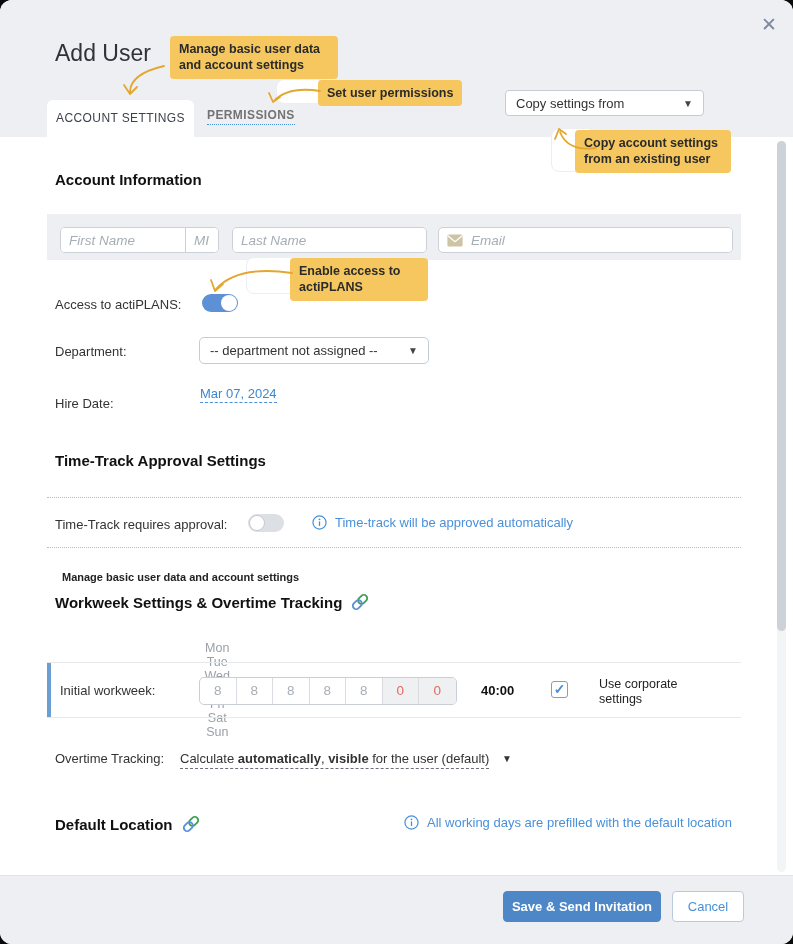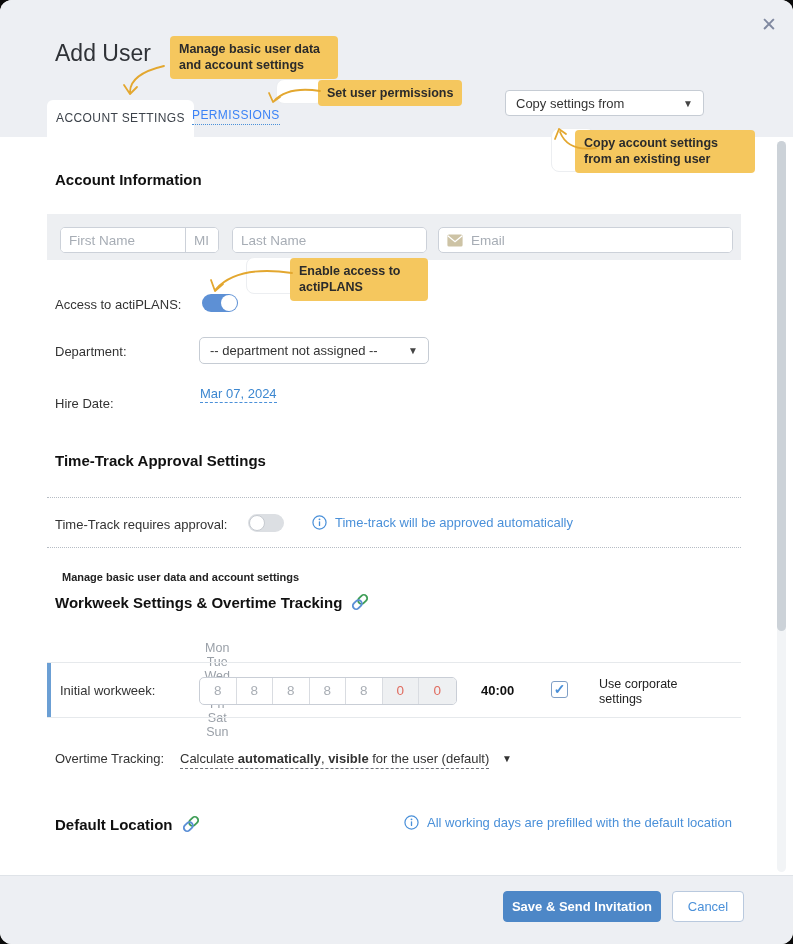--- a/index.html
+++ b/index.html
@@ -14,37 +14,37 @@
   .close { position:absolute; left:757px; top:13px; width:24px; height:24px; font-size:19px; color:#8089a0; text-align:center; line-height:24px; cursor:pointer; }
 
   
   .callout { position:absolute; background:#f5c75e; border-radius:4px; padding:5px 9px; font-size:12.5px; font-weight:bold; color:#2b2b2b; line-height:1.3; z-index:5; }
   .bubble { position:absolute; background:#fff; border:1px solid #eceef1; border-radius:8px; z-index:3; }
   .arrow { position:absolute; z-index:6; }
   .arrow path { fill:none; stroke:#e3a72f; stroke-width:1.8; stroke-linecap:round; }
 
   
   .tab-active { position:absolute; left:47px; top:100px; width:147px; height:37px; background:#fff; border-radius:6px 6px 0 0; font-size:12px; letter-spacing:.4px; color:#3c424a; text-align:center; line-height:37px; }
-  .tab-inactive { position:absolute; left:192px; top:108px; font-size:12px; letter-spacing:.4px; color:#3b82f6; padding-bottom:2px; border-bottom:1px dotted #4a90d9; cursor:pointer; }
+  .tab-inactive { position:absolute; left:207px; top:108px; font-size:12px; letter-spacing:.4px; color:#737373; padding-bottom:2px; border-bottom:1px dotted #4a90d9; cursor:pointer;font-weight:bold; }
 
   
   .select { position:absolute; background:#fff; border:1px solid #c6ccd4; border-radius:4px; font-size:13px; color:#333; display:flex; align-items:center; padding:0 10px; cursor:pointer; }
   .select .caret { margin-left:auto; font-size:10px; color:#444; }
   .copy-select { left:505px; top:90px; width:199px; height:26px;gap:34px; }
   .dept-select { left:199px; top:337px; width:230px; height:27px; border-radius:5px; }
 
   
   .h-section { position:absolute; font-size:15px; font-weight:bold; color:#111; }
   .label { position:absolute; font-size:13px; color:#333; }
   .blue-link { color:#3c87d0; border-bottom:1px dashed #4a90d9; padding-bottom:1px; cursor:pointer; }
 
   
   .band { position:absolute; left:47px; top:214px; width:694px; height:46px; background:#edeff2; }
   .inp-group { position:absolute; top:227px; height:26px; display:flex; background:#fff; border:1px solid #ccd1d9; border-radius:5px; overflow:hidden; }
-  .inp-group input { border:none; outline:none; font-size:13.5px; color:#333; padding:8px 8px; font-family:"Liberation Sans", sans-serif; width:100%; }
+  .inp-group input { border:none; outline:none; font-size:13.5px; color:#333; padding:8px 8px; font-family:"Liberation Sans", sans-serif; width:100%;font-style:italic; }
   .inp-group input::placeholder { color:#a7adb5; }
   .g-name { left:60px; width:159px; }
   .g-name .mi { width:33px; border-left:1px solid #ccd1d9; }
   .g-last { left:232px; width:195px; }
   .g-email { left:438px; width:295px; align-items:center; }
   .g-email .env { margin-left:8px; flex:0 0 auto; display:flex; }
 
   
   .toggle { position:absolute; width:36px; height:18px; border-radius:9px; cursor:pointer; }
   .toggle .knob { position:absolute; top:1px; width:16px; height:16px; border-radius:50%; background:#fff; }
@@ -107,21 +107,21 @@
 
   <div class="tab-active">ACCOUNT SETTINGS</div>
   <div class="tab-inactive">PERMISSIONS</div>
 
   <div class="select copy-select">
     <span>Copy settings from</span>
     <span class="caret">▼</span>
   </div>
 
   <div class="bubble" style="left:551px; top:128px; width:44px; height:44px;"></div>
-  <div class="callout" style="left:575px; top:130px; width:180px;">Copy account settings from an existing user</div>
+  <div class="callout" style="left:575px; top:130px; width:156px;">Copy account settings from an existing user</div>
   <svg class="arrow" style="left:552px; top:122px;" width="48" height="32">
     <path d="M44,26 Q16,30 8,10 M3,17 L7,7 M14,12 L7,7"></path>
   </svg>
 
   <div class="h-section" style="left:55px; top:171px;">Account Information</div>
 
   <div class="band"></div>
   <div class="inp-group g-name">
     <input type="text" placeholder="First Name" style="">
     <input class="mi" type="text" placeholder="MI" style="">

